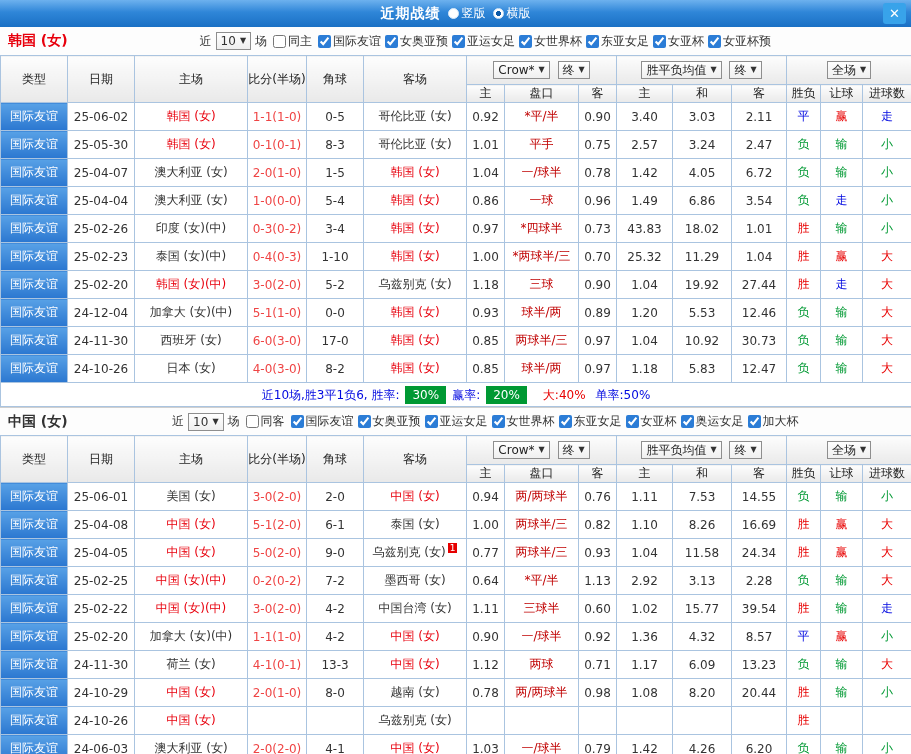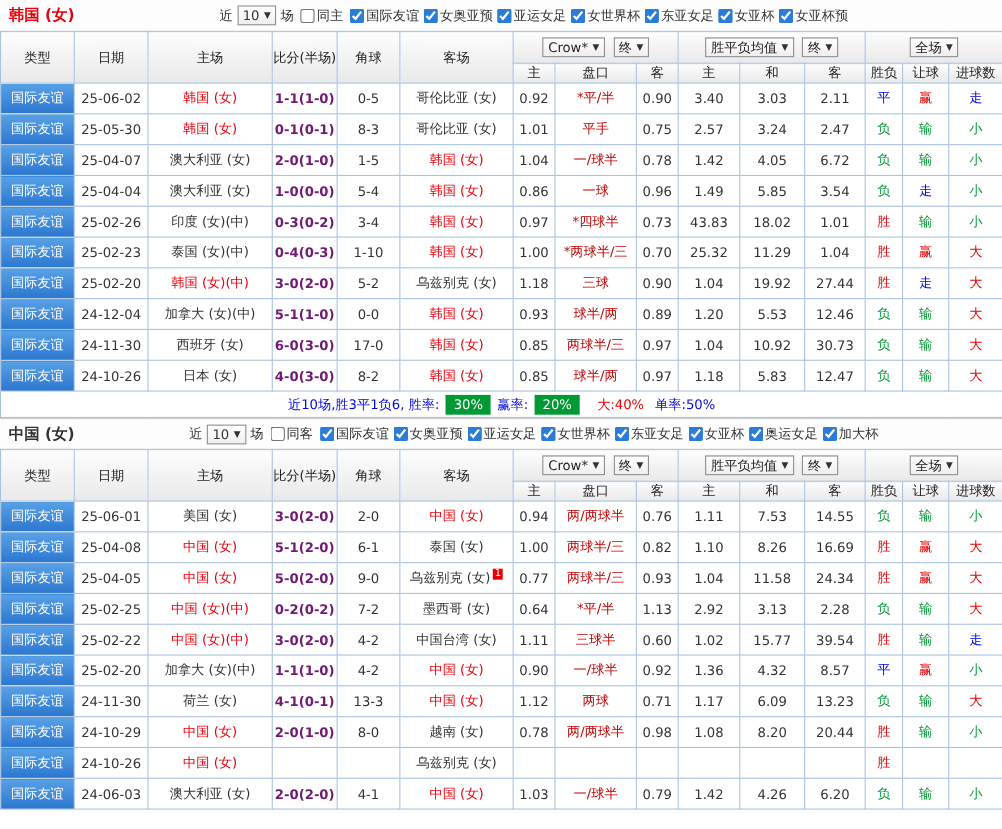--- a/index.html
+++ b/index.html
@@ -47,35 +47,51 @@
 
   
   table { width:911px; border-collapse:collapse; table-layout:fixed; }
   th,td { border:1px solid #aac4e0; text-align:center; padding:0; white-space:nowrap; overflow:hidden; font-size:12px; }
   thead th { background:linear-gradient(#fdfdfd,#e9e9e9); font-weight:normal; color:#222; }
   thead tr.hrow1 th { height:29px; }
   thead tr.hrow2 th { height:17px; }
   tbody td { height:28px; background:#fff; }
   td.type { background:linear-gradient(180deg,#58a1e6,#2b77d0); color:#fff; cursor:pointer; }
   .t-red { color:#e8000d; }
-  td.score { color:#701a75;font-weight:bold; }
+  td.score { color:#ef4444; }
   td.hline { color:#c00000; }
   .c-red { color:#e80000; }
   .c-green { color:#009933; }
   .c-blue { color:#0008e0; }
   td.summary { height:24px; }
   .badge-green { display:inline-block; background:#009933; color:#fff; padding:2px 7px; margin:0 6px; }
   .sum-gap { margin-left:10px; }
   .num-badge { background:#e60000; color:#fff; font-size:9px; padding:0 2px; margin-left:2px; vertical-align:super; line-height:1; }
 </style>
 </head>
 <body>
 
 <div class="app">
 
+  <div class="titlebar">
+    <div class="tb-center">
+      <span class="tb-title">近期战绩</span>
+      <label class="radio">
+        <span class="rdo"></span>
+        <span>竖版</span>
+      </label>
+      <label class="radio">
+        <span class="rdo on"></span>
+        <span>横版</span>
+      </label>
+    </div>
+    <div class="close-btn">
+      <span>✕</span>
+    </div>
+  </div>
 
   <div id="sections">
   <div class="section">
     <div class="section-header">
       <span class="team-name" style="color: rgb(232, 0, 13);">韩国 (女)</span>
       <div class="filterbar">
         <span>近</span>
         <span class="sel">
           <span>10</span>
           <span class="arr">▼</span>
@@ -238,21 +254,21 @@
               <td class="type">国际友谊</td>
               <td>25-04-04</td>
               <td>澳大利亚 (女)</td>
               <td class="score">1-0(0-0)</td>
               <td>5-4</td>
               <td class="t-red">韩国 (女)</td>
               <td>0.86</td>
               <td class="hline">一球</td>
               <td>0.96</td>
               <td>1.49</td>
-              <td>5.85</td>
+              <td>6.86</td>
               <td>3.54</td>
               <td class="c-green">负</td>
               <td class="c-blue">走</td>
               <td class="c-green">小</td>
             </tr>
             <tr>
               <td class="type">国际友谊</td>
               <td>25-02-26</td>
               <td>印度 (女)(中)</td>
               <td class="score">0-3(0-2)</td>

